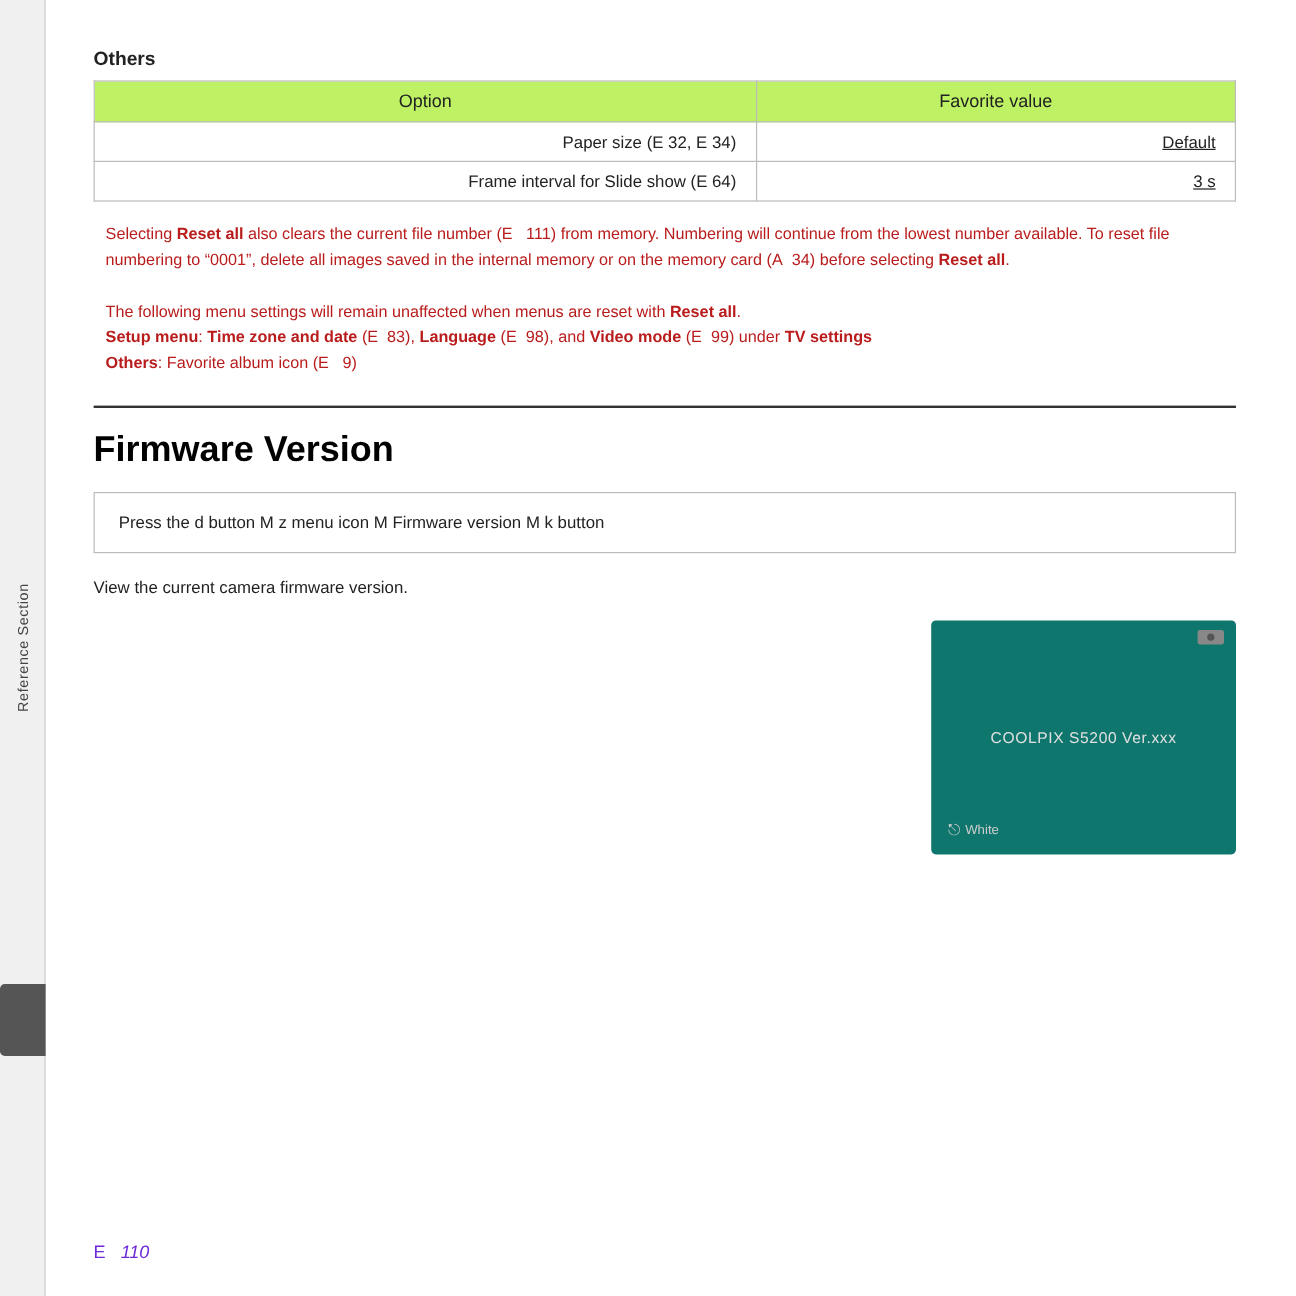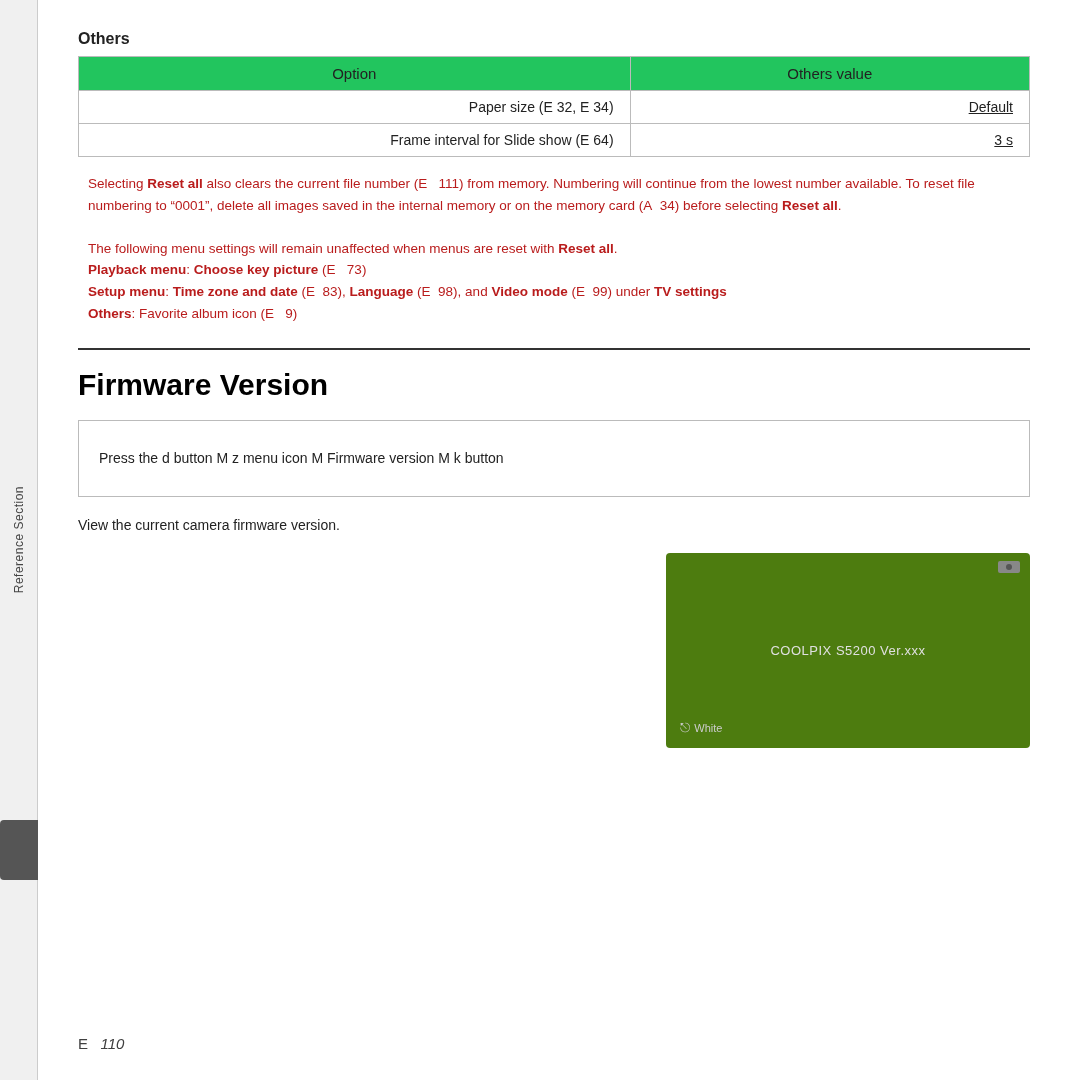--- a/index.html
+++ b/index.html
@@ -45,37 +45,38 @@
       height: 60px;
       background: #555;
       border-radius: 4px 0 0 4px;
     }
 
     
     .main-content {
       flex: 1;
       padding: 30px 50px 30px 40px;
       position: relative;
+      margin-top: 11px;
     }
 
     
     .section-title {
       font-weight: bold;
       font-size: 16px;
       margin-bottom: 8px;
     }
 
     
     .options-table {
       width: 100%;
       border-collapse: collapse;
       margin-bottom: 16px;
     }
     .options-table th {
-      background: #22c55e;
+      background: #bef264;
       border: 1px solid #bbb;
       padding: 8px 16px;
       font-weight: normal;
       font-size: 15px;
       text-align: center;
     }
     .options-table td {
       border: 1px solid #bbb;
       padding: 8px 16px;
       font-size: 14px;
@@ -113,44 +114,44 @@
     .firmware-title {
       font-size: 30px;
       font-weight: bold;
       margin-bottom: 18px;
       color: #000000;
     }
 
     
     .instruction-box {
       border: 1px solid #bbb;
-      padding: 27px 20px;
+      padding: 14px 20px;
       font-size: 14px;
       color: #222;
       margin-bottom: 20px;
       line-height: 1.5;
     }
 
     
     .view-text {
       font-size: 14px;
       color: #222;
       margin-bottom: 20px;
     }
 
     
     .camera-screen-wrapper {
       display: flex;
       justify-content: flex-end;
       margin-top: 10px;
     }
     .camera-screen {
-      width: 364px;
+      width: 254px;
       height: 195px;
-      background: #4d7c0f;
+      background: #0f766e;
       border-radius: 4px;
       position: relative;
       display: flex;
       flex-direction: column;
       align-items: center;
       justify-content: center;
       overflow: hidden;
     }
     .camera-screen-top-bar {
       position: absolute;
@@ -191,21 +192,21 @@
       font-size: 13px;
       color: #ccc;
     }
 
     
     .page-number {
       position: absolute;
       bottom: 28px;
       left: 40px;
       font-size: 15px;
-      color: #404040;
+      color: #6d28d9;
     }
   </style>
 </head>
 <body>
 
 <div class="page-wrapper">
 
   <div class="sidebar">
     <span class="sidebar-label">Reference Section</span>
     <div class="sidebar-tab"></div>
@@ -213,42 +214,41 @@
 
   <div class="main-content">
 
     <div>
       <div class="section-title">Others</div>
 
       <table class="options-table">
         <thead>
           <tr>
             <th>Option</th>
-            <th>Others value</th>
+            <th>Favorite value</th>
           </tr>
         </thead>
         <tbody id="table-body">
         <tr>
               <td>Paper size (E   32, E   34)</td>
               <td>Default</td>
             </tr>
             <tr>
               <td>Frame interval for Slide show (E   64)</td>
               <td>3 s</td>
             </tr>
           </tbody>
       </table>
 
       <div class="note-block">
         <p>
           Selecting <b>Reset all</b> also clears the current file number (E&nbsp;&nbsp;&nbsp;111) from memory. Numbering will continue from the lowest number available. To reset file numbering to “0001”, delete all images saved in the internal memory or on the memory card (A&nbsp;&nbsp;34) before selecting <b>Reset all</b>.
         </p>
         <br>
         <p>The following menu settings will remain unaffected when menus are reset with <b>Reset all</b>.</p>
-        <p><b>Playback menu</b>: <b>Choose key picture</b> (E&nbsp;&nbsp;&nbsp;73)</p>
         <p><b>Setup menu</b>: <b>Time zone and date</b> (E&nbsp;&nbsp;83), <b>Language</b> (E&nbsp;&nbsp;98), and <b>Video mode</b> (E&nbsp;&nbsp;99) under <b>TV settings</b></p>
         <p><b>Others</b>: Favorite album icon (E&nbsp;&nbsp;&nbsp;9)</p>
       </div>
     </div>
 
     <hr class="section-divider">
 
     <div>
       <div class="firmware-title">Firmware Version</div>
 

